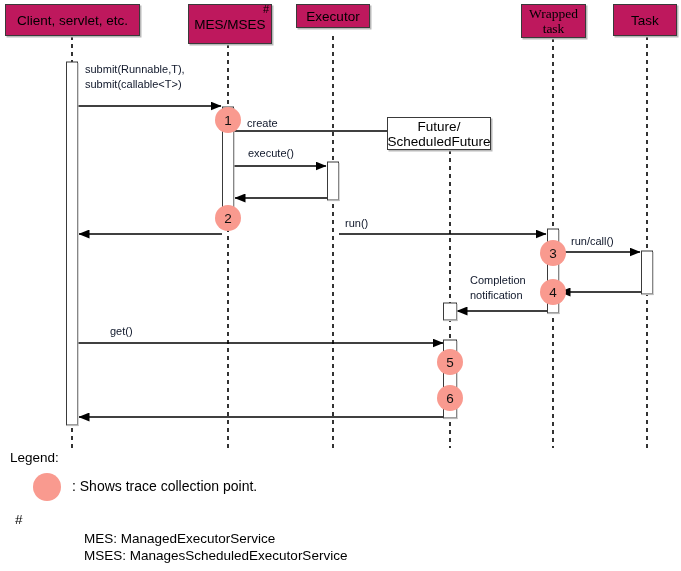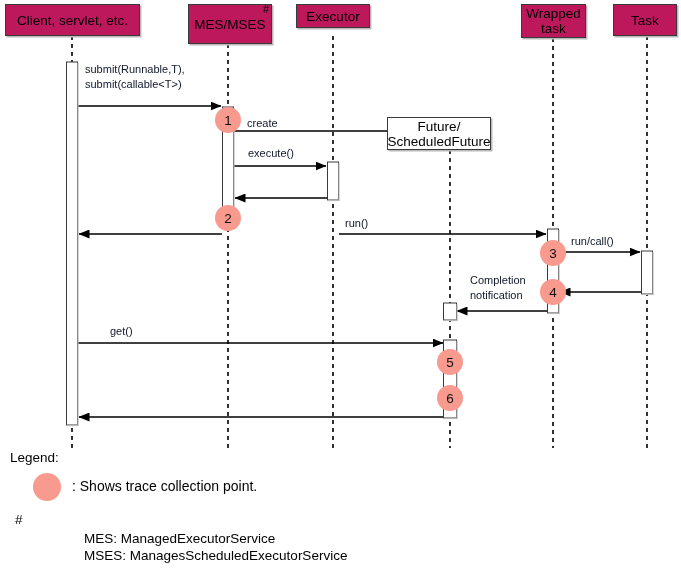--- a/index.html
+++ b/index.html
@@ -175,21 +175,21 @@
         <rect x="443.5" y="340" width="13" height="78" fill="#ffffff" stroke="#3a3a3a" stroke-width="1"></rect>
         <line x1="443.5" y1="418.5" x2="457.5" y2="418.5" stroke="#b9b9b9" stroke-width="1.2"></line>
         <line x1="457" y1="341" x2="457" y2="419" stroke="#b9b9b9" stroke-width="1.2"></line>
       </g>
   </svg>
 
   <div id="lifeline-boxes">
       <div class="lifeline-box" style="left: 5px; top: 4px; width: 135px; height: 32px;"><span>Client, servlet, etc.</span></div>
       <div class="lifeline-box" style="left: 188px; top: 4px; width: 84px; height: 40px;"><span>MES/MSES</span><span class="hash-sup">#</span></div>
       <div class="lifeline-box" style="left: 296px; top: 4px; width: 74px; height: 24px;"><span>Executor</span></div>
-      <div class="lifeline-box" style="left: 521px; top: 4px; width: 65px; height: 34px;"><span>Wrapped
+      <div class="lifeline-box" style="left: 521px; top: 4px; width: 65px; height: 34px; font-family: Liberation Serif, serif;"><span>Wrapped
 task</span></div>
       <div class="lifeline-box" style="left: 613px; top: 4px; width: 64px; height: 32px;"><span>Task</span></div>
     </div>
 
   <div id="object-boxes">
       <div class="object-box" style="left: 387px; top: 117px; width: 104px; height: 33px;"><span>Future/
 ScheduledFuture</span></div>
     </div>
 
   <div id="message-labels">

